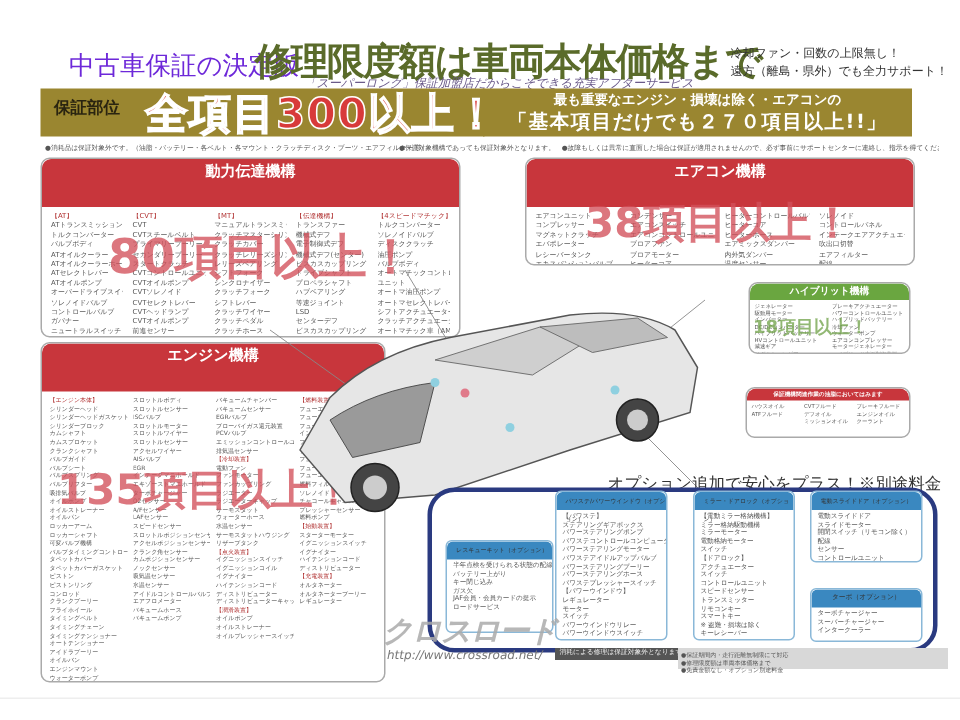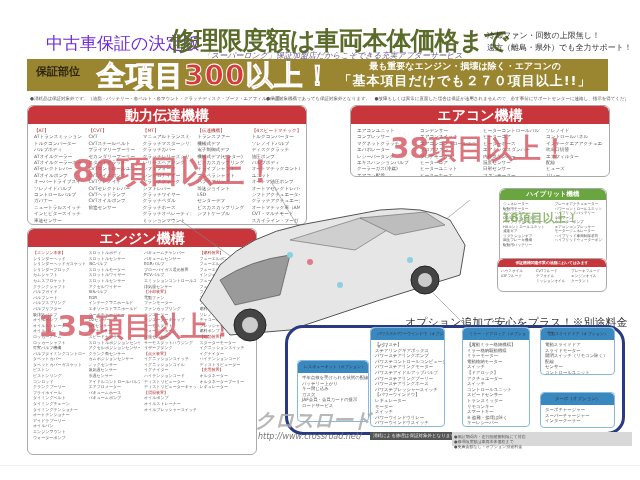--- a/index.html
+++ b/index.html
@@ -18,21 +18,21 @@
     #banner-left-label { left: 36px; top: 64px; font-size: 11px; font-weight: bold; color: #2a2410; }
     #banner-left-big { left: 97px; top: 57px; font-size: 28px; font-weight: bold; color: #d83a3a; letter-spacing: 1px; white-space: nowrap; -webkit-text-stroke: 1px #fff; }
     #banner-right { left: 322px; top: 59px; width: 286px; height: 32px; background: #9a8630; }
     #banner-right-line1 { left: 322px; top: 60px; width: 286px; text-align: center; font-size: 9px; font-weight: bold; color: #fff; }
     #banner-right-line2 { left: 322px; top: 72px; width: 286px; text-align: center; font-size: 13px; font-weight: bold; color: #fff; letter-spacing: 1px; }
 
     .note { font-size: 4.5px; color: #555; white-space: nowrap; }
 
     
     .panel { position: absolute; border: 1px solid #aaa; border-radius: 6px; background: #fff; overflow: hidden; }
-    .panel-head { height: 18px; color: #fff; font-size: 14px; font-weight: bold; text-align: center; line-height: 18px; border-radius: 6px 6px 0 0; }
+    .panel-head { height: 32px; color: #fff; font-size: 10px; font-weight: bold; text-align: center; line-height: 18px; border-radius: 6px 6px 0 0; }
     .red-head { background: #c8363c; }
     .green-head { background: #6aa640; }
     .blue-head { background: #3a88c0; font-size: 6px; height: 12px; line-height: 12px; text-align: left; padding-left: 6px; border-radius: 4px 4px 0 0; }
     .cols { display: flex; padding: 4px 6px; gap: 6px; }
     .col { flex: 1; font-size: 4.6px; line-height: 6.4px; color: #555; white-space: nowrap; overflow: hidden; }
     .col .cat { color: #b03030; }
     .overlay-count { position: absolute; font-weight: bold; color: rgba(210,80,90,0.78); white-space: nowrap; pointer-events: none; }
 
     
     #car { left: 180px; top: 180px; width: 290px; height: 170px; }
@@ -202,21 +202,21 @@
         <div>吹出口切替</div>
         <div>エアフィルター</div>
         <div>配線</div>
         <div>ヒューズ</div>
         <div>リレー</div>
       </div>
   </div>
 </div>
 <div class="overlay-count" style="left:390px; top:130px; font-size:28px;">38項目以上！</div>
 
-<div class="panel" style="left:499px; top:188px; width:108px; height:76px;">
+<div class="panel" style="left:499px; top:188px; width:108px; height:48px;">
   <div class="panel-head green-head" style="height:11px; line-height:11px; font-size:6.5px;">ハイブリット機構</div>
   <div class="cols" style="padding:2px 3px; gap:3px;">
     <div class="col" style="font-size:3.6px; line-height:4.5px;">
         <div>ジェネレーター</div>
         <div>駆動用モーター</div>
         <div>インバーター</div>
         <div>DC/DCコンバーター</div>
         <div>ハイブリッドバッテリー</div>
         <div>HVコントロールユニット</div>
         <div>減速ギア</div>

